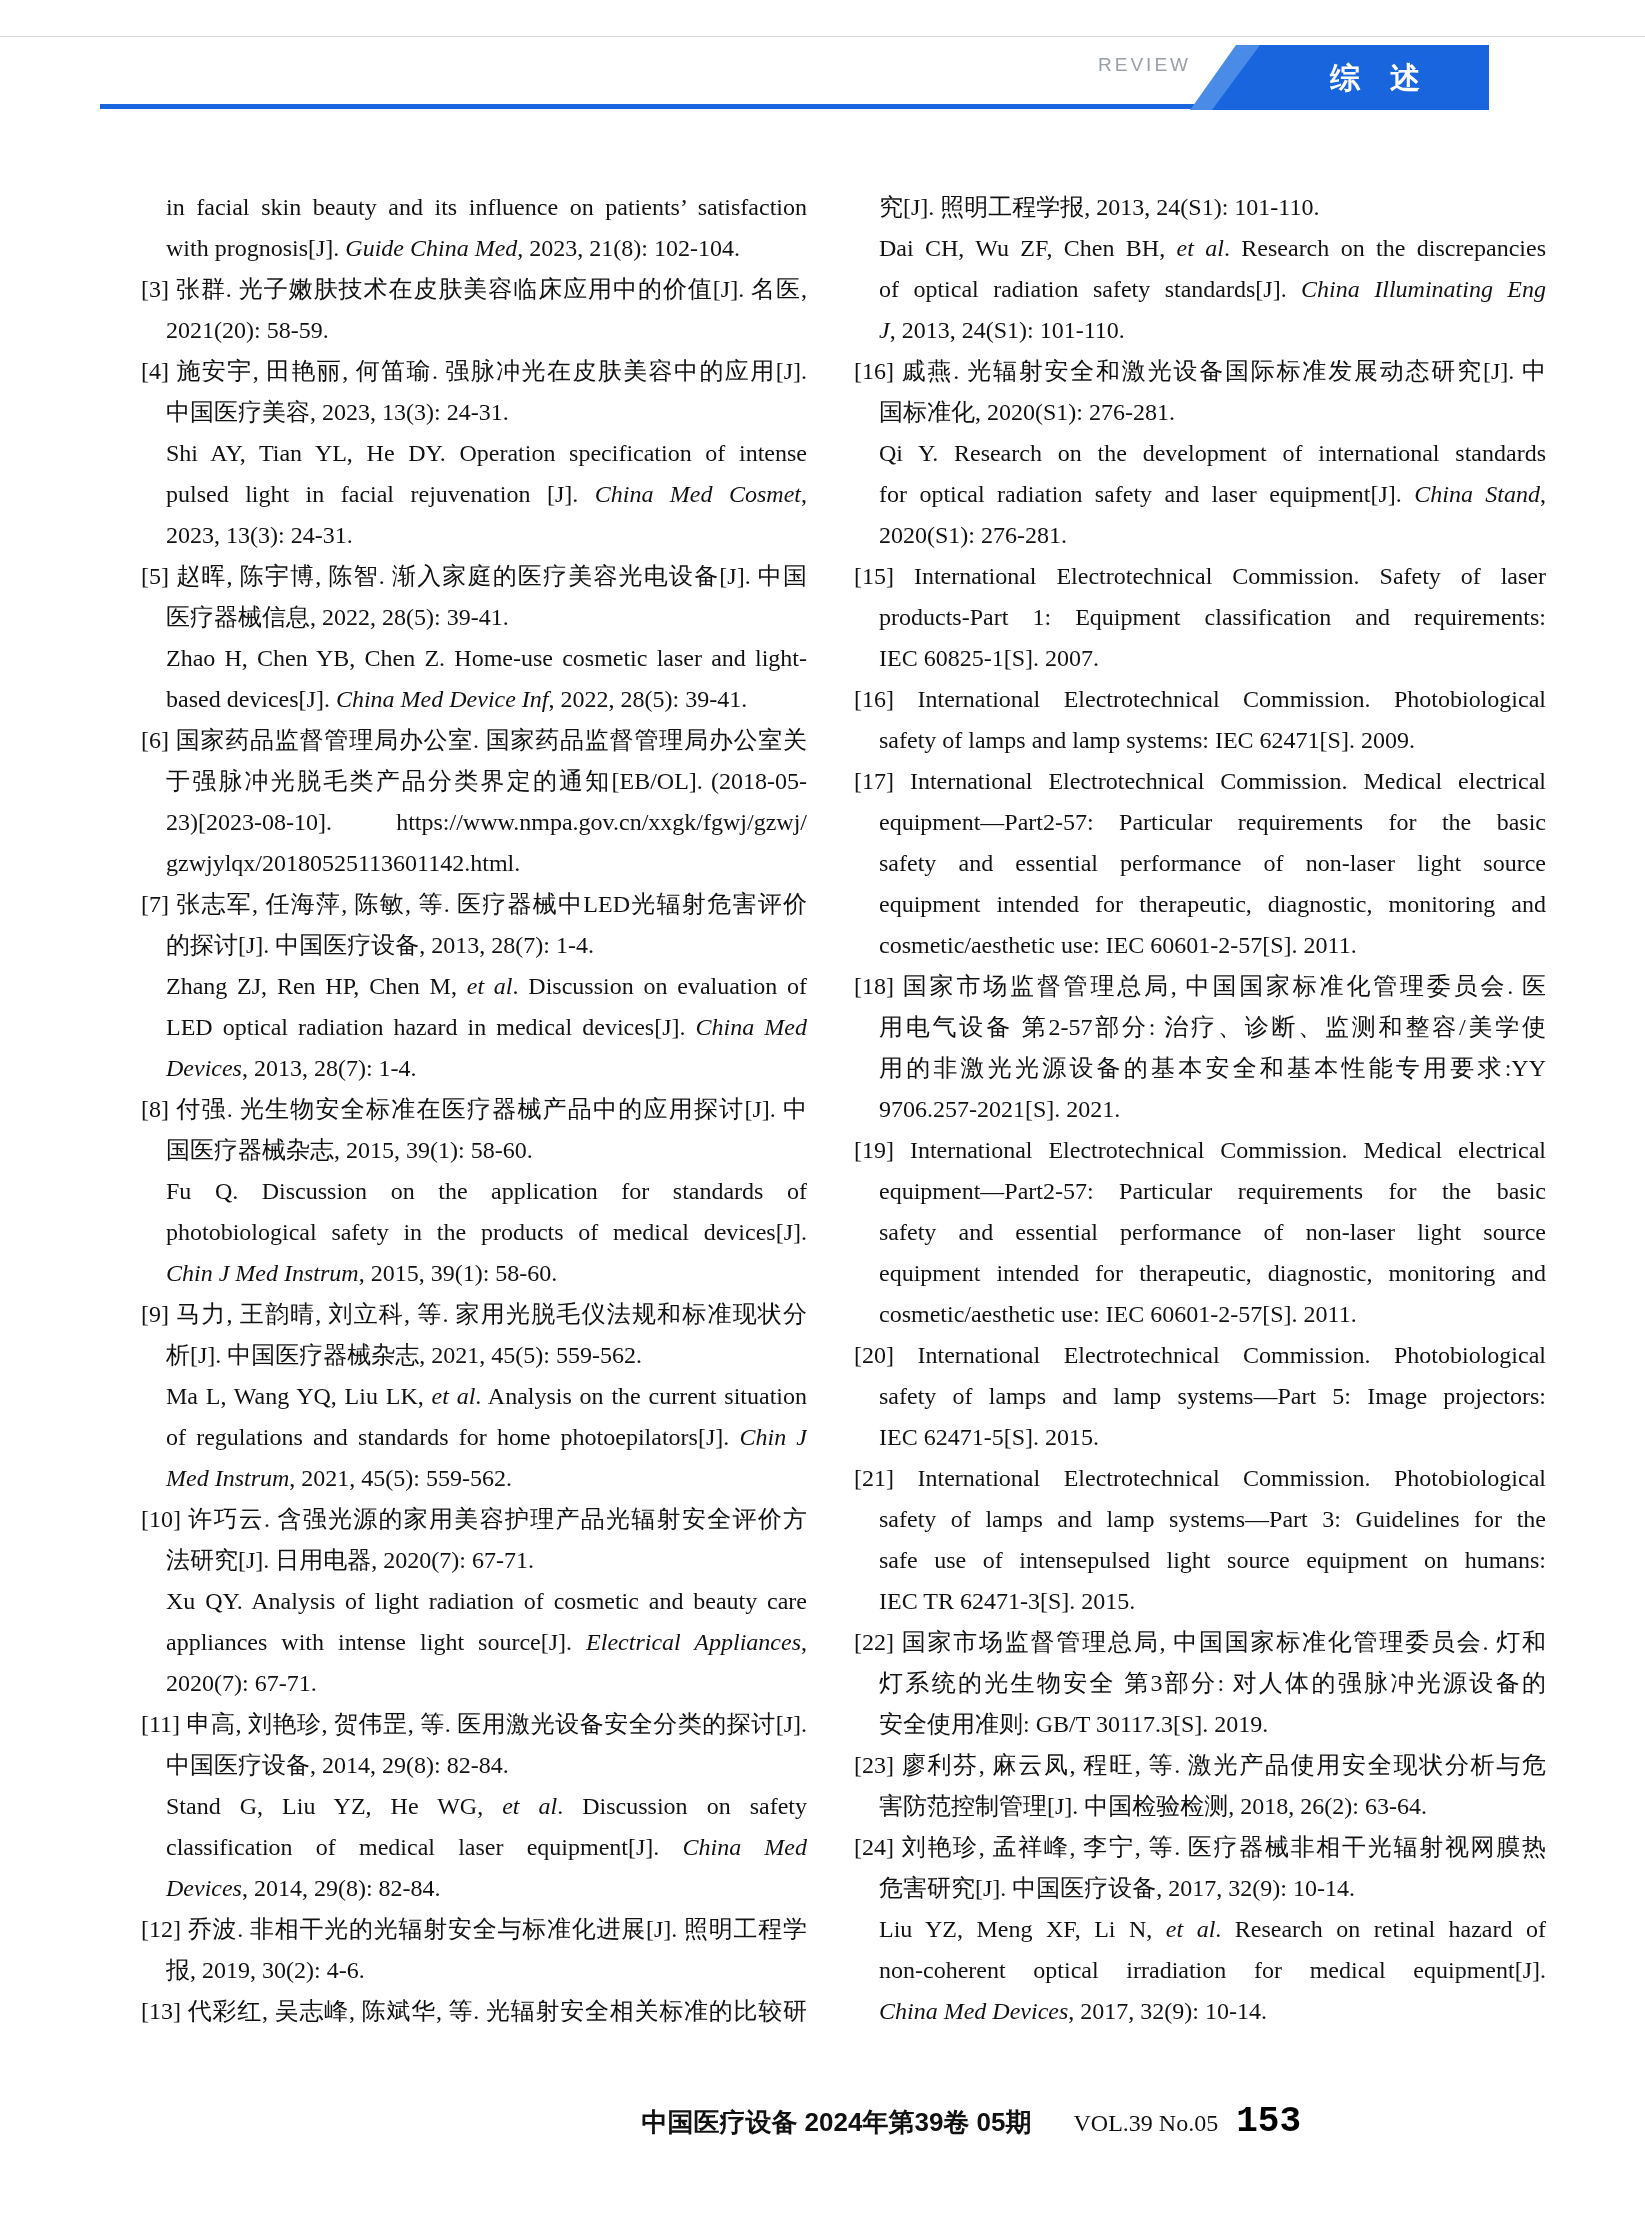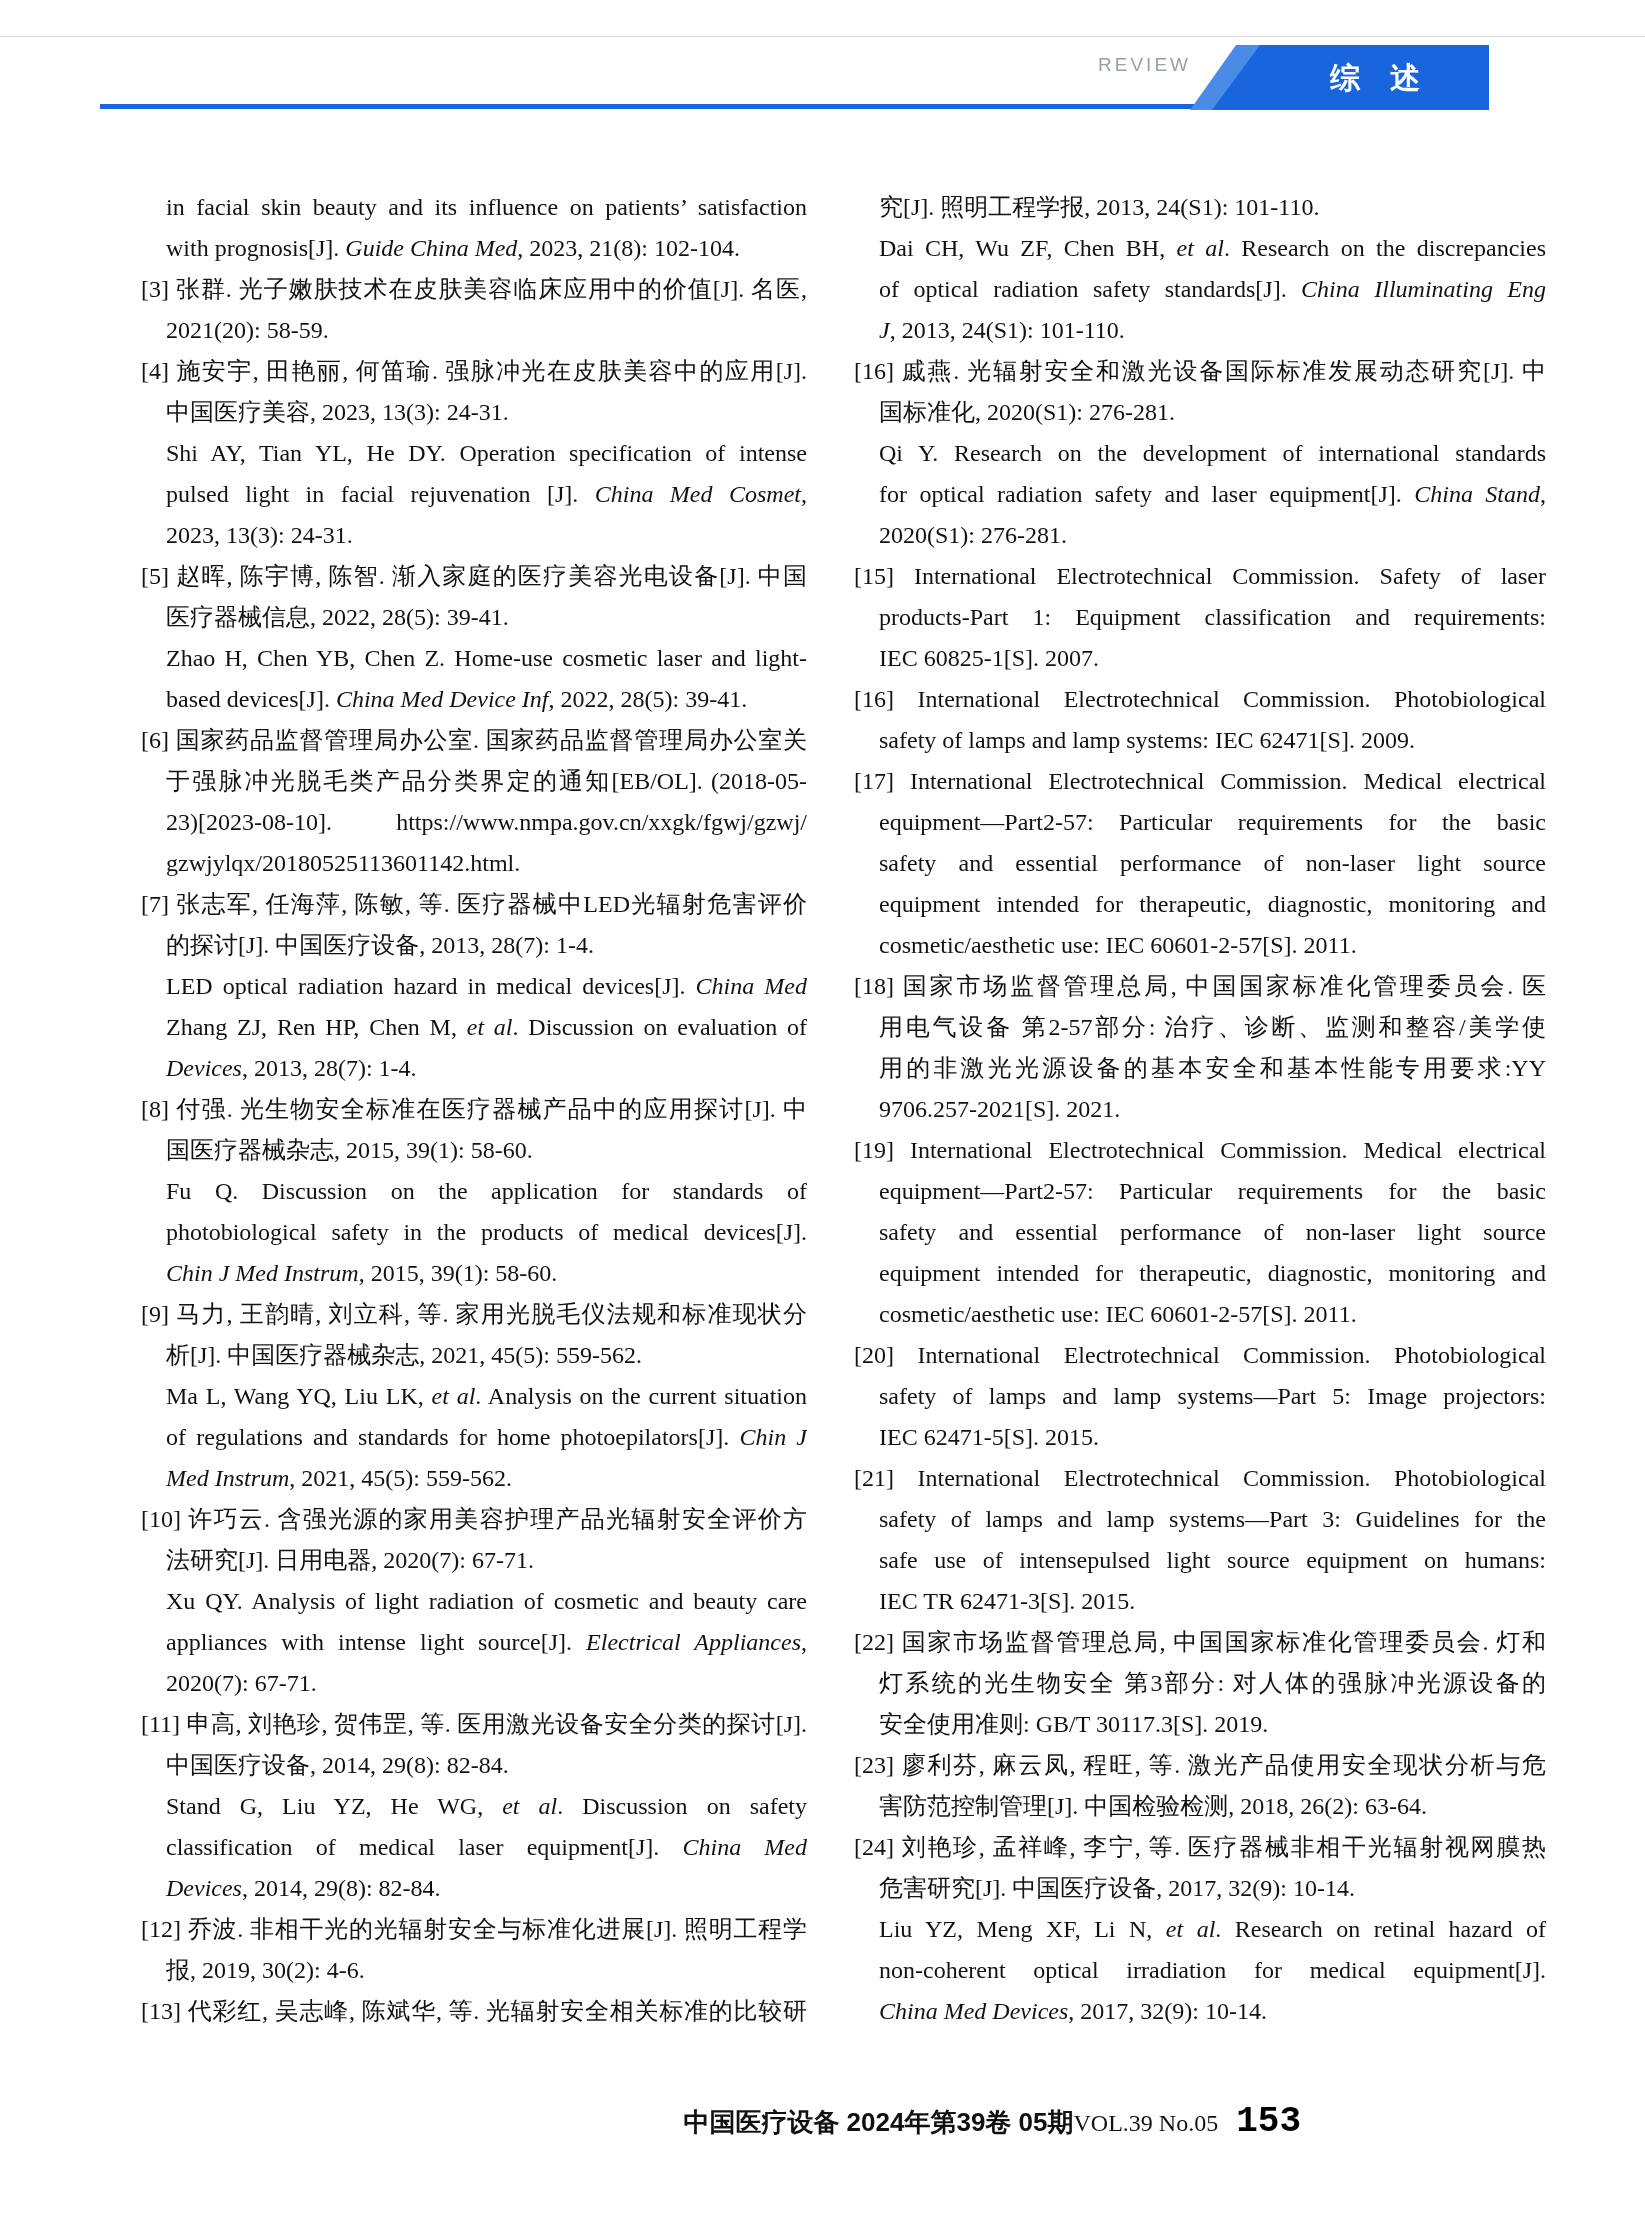--- a/index.html
+++ b/index.html
@@ -61,21 +61,21 @@
   .footer{
     position:absolute;top:2101px;right:345px;
     display:flex;align-items:baseline;
   }
   .footer-cn{
     font-family:"Liberation Sans","DejaVu Sans",sans-serif;
     font-weight:700;font-size:26px;color:#111;
   }
   .footer-vol{
     font-family:"Liberation Serif","DejaVu Serif",serif;
-    font-size:24px;color:#111;
+    font-size:24px;color:#111;margin-left:42px;
   }
   .footer-page{
     font-family:Liberation Mono, monospace;
     font-weight:700;font-size:36px;color:#000;margin-left:18px;
   }
 </style>
 </head>
 <body>
 
 <div class="page" style="--banner: #1865dd; --banner-accent: #4a8be8; --rule: #1865dd;">
@@ -106,22 +106,22 @@
         <div class="ref-line just"><span>[5] 赵晖, 陈宇博, 陈智. 渐入家庭的医疗美容光电设备[J]. 中国</span></div>
         <div class="ref-line indent"><span>医疗器械信息, 2022, 28(5): 39-41.</span></div>
         <div class="ref-line indent just"><span>Zhao H, Chen YB, Chen Z. Home-use cosmetic laser and light-</span></div>
         <div class="ref-line indent"><span>based devices[J]. </span><i>China Med Device Inf</i><span>, 2022, 28(5): 39-41.</span></div>
         <div class="ref-line just"><span>[6] 国家药品监督管理局办公室. 国家药品监督管理局办公室关</span></div>
         <div class="ref-line indent just"><span>于强脉冲光脱毛类产品分类界定的通知[EB/OL]. (2018-05-</span></div>
         <div class="ref-line indent just"><span>23)[2023-08-10]. https://www.nmpa.gov.cn/xxgk/fgwj/gzwj/</span></div>
         <div class="ref-line indent"><span>gzwjylqx/20180525113601142.html.</span></div>
         <div class="ref-line just"><span>[7] 张志军, 任海萍, 陈敏, 等. 医疗器械中LED光辐射危害评价</span></div>
         <div class="ref-line indent"><span>的探讨[J]. 中国医疗设备, 2013, 28(7): 1-4.</span></div>
+        <div class="ref-line indent just"><span>Zhang ZJ, Ren HP, Chen M, </span><i>et al</i><span>. Discussion on evaluation of</span></div>
         <div class="ref-line indent just"><span>LED optical radiation hazard in medical devices[J]. </span><i>China Med</i></div>
-        <div class="ref-line indent just"><span>Zhang ZJ, Ren HP, Chen M, </span><i>et al</i><span>. Discussion on evaluation of</span></div>
         <div class="ref-line indent"><i>Devices</i><span>, 2013, 28(7): 1-4.</span></div>
         <div class="ref-line just"><span>[8] 付强. 光生物安全标准在医疗器械产品中的应用探讨[J]. 中</span></div>
         <div class="ref-line indent"><span>国医疗器械杂志, 2015, 39(1): 58-60.</span></div>
         <div class="ref-line indent just"><span>Fu Q. Discussion on the application for standards of</span></div>
         <div class="ref-line indent just"><span>photobiological safety in the products of medical devices[J].</span></div>
         <div class="ref-line indent"><i>Chin J Med Instrum</i><span>, 2015, 39(1): 58-60.</span></div>
         <div class="ref-line just"><span>[9] 马力, 王韵晴, 刘立科, 等. 家用光脱毛仪法规和标准现状分</span></div>
         <div class="ref-line indent"><span>析[J]. 中国医疗器械杂志, 2021, 45(5): 559-562.</span></div>
         <div class="ref-line indent just"><span>Ma L, Wang YQ, Liu LK, </span><i>et al</i><span>. Analysis on the current situation</span></div>
         <div class="ref-line indent just"><span>of regulations and standards for home photoepilators[J]. </span><i>Chin J</i></div>

